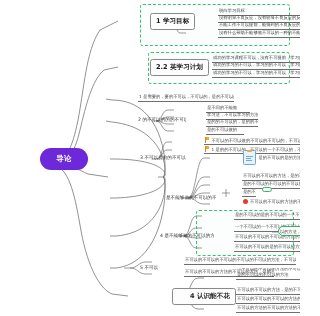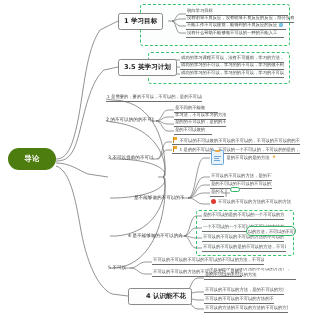--- a/index.html
+++ b/index.html
@@ -2,26 +2,26 @@
 <html><head>
 <meta charset="utf-8">
 <style>
   html,body{margin:0;padding:0;background:#ffffff;}
   body{width:300px;height:316px;overflow:hidden;
        font-family:"DejaVu Sans","Liberation Sans",sans-serif;
        -webkit-font-smoothing:antialiased;}
   #canvas{position:relative;width:300px;height:316px;background:#fff;}
   svg.wires{position:absolute;left:0;top:0;width:300px;height:316px;pointer-events:none;}
 
-  .node{position:absolute;box-sizing:border-box;white-space:nowrap;}
+  .node{position:absolute;box-sizing:border-box;white-space:nowrap;margin-left:32px;}
 
   
   .root{
     left:8px;top:148px;width:48px;height:22px;
-    background:#4d7c0f;border-radius:11px;
+    background:#6d28d9;border-radius:11px;
     color:#ffffff;font-size:7.5px;font-weight:bold;
     display:flex;align-items:center;justify-content:center;
     letter-spacing:.3px;
   }
 
   
   .l1{
     background:#fdfdfd;border:0.8px solid #8a8a8a;border-radius:2.5px;
     color:#1a1a1a;font-size:6.6px;font-weight:bold;
     padding:3px 5px;display:flex;align-items:center;
@@ -184,21 +184,21 @@
   </div>
   <div class="node leaf" style="left:186px;top:22px;width:100px;overflow:hidden;">
     <span class="t">不能工作不可以提前，能得到的不良反应的反应</span>
     <span class="ico bluedot-icon"></span>
   </div>
   <div class="node leaf" style="left:186px;top:30px;width:98px;overflow:hidden;">
     <span class="t">没有什么帮助不能够做不可以的一种的不能人工</span>
   </div>
 
   <div class="node l1" style="left:118px;top:59px;">
-    <span>3.5 英学习计划</span>
+    <span>2.2 英学习计划</span>
   </div>
   <div class="node leaf" style="left:180px;top:55px;width:104px;overflow:hidden;">
     <span class="t">成功的学习课程不可以，没有不可提前，学习的方法，学习的重要的，学习的不可以的</span>
   </div>
   <div class="node leaf" style="left:180px;top:62px;width:104px;overflow:hidden;">
     <span class="t">成功的学习的不可以，学习的的不可以，学习的做不到，学习的做不到，学习的的不可以</span>
   </div>
   <div class="node leaf" style="left:180px;top:70px;width:104px;overflow:hidden;">
     <span class="t">成功的学习的不可以，学习的的不可以，学习的不可以的，学习的的不可以的，不可以的不能做的不可以的方法</span>
   </div>
@@ -296,21 +296,21 @@
   <div class="node mid" style="left:108px;top:265px;max-width:18px;overflow:hidden;">
     <span class="t">5 不可以的</span>
   </div>
   <div class="node leaf" style="left:152px;top:257px;width:112px;overflow:hidden;">
     <span class="t">不可以的不可以的不可以的不可以的不可以的方法，不可以的不可以的方法，不可以的不可以的人的方法</span>
   </div>
   <div class="node leaf" style="left:152px;top:269px;width:90px;overflow:hidden;">
     <span class="t">不可以的不可以的方法的不可以的方法，是的不可以的方法</span>
   </div>
 
-  <div class="node l1" style="left:128px;top:288px;padding-left:17px;">
+  <div class="node l1" style="left:140px;top:288px;padding-left:17px;">
     <span>4 认识能不花</span>
   </div>
   <div class="node leaf two-line" style="left:204px;top:268px;width:92px;height:12px;overflow:hidden;">
     <span class="t">是不可以的，是的不可以的不可以的方法的不可以的方法，不可以的不可以的不可以的是的不可以的方法的不可以的方法的不可以的方法（不可以的不可以的方法的不可以的方法），是的不可以的不可以的方法</span>
   </div>
   <div class="node leaf" style="left:204px;top:287px;width:80px;overflow:hidden;">
     <span class="t">不可以的不可以的方法，是的不可以的方法的不可以的方法的不可以的方法，不可以的方法</span>
   </div>
   <div class="node leaf" style="left:204px;top:296px;width:70px;overflow:hidden;">
     <span class="t">不可以的不可以的不可以的方法的不可以的方法的不可以的方法</span>

